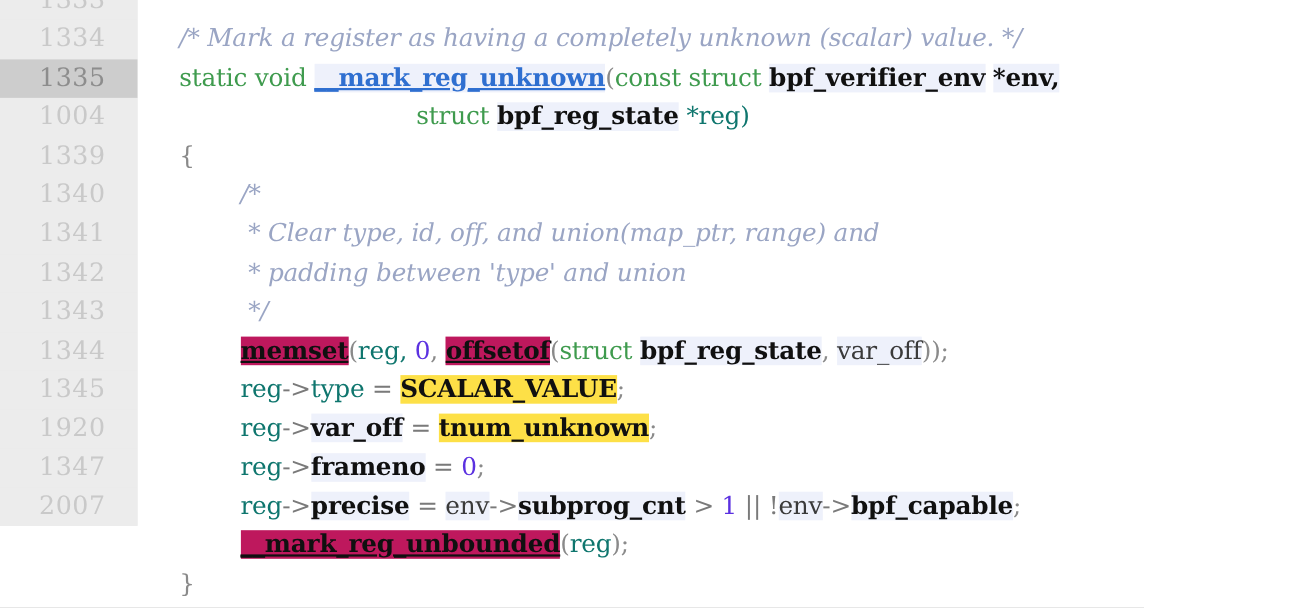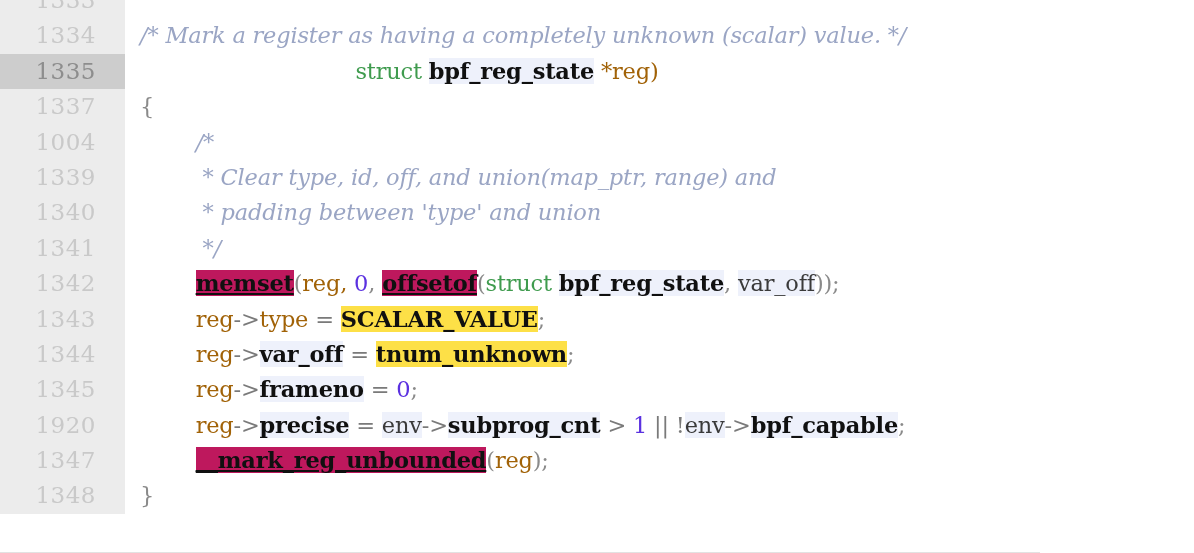--- a/index.html
+++ b/index.html
@@ -60,21 +60,21 @@
     top: -17px;
     right: 0;
     padding: 0;
     margin: 0;
     z-index: 0;
   }
   .code .cl {
     display: block;
     height: 35.4px;
     line-height: 35.4px;
-    padding-left: 15px;
+    padding-left: 38px;
     font-family: "DejaVu Serif", serif;
     font-size: 22.5px;
     white-space: pre;
     color: #4a4a4a;
     letter-spacing: -0.2px;
   }
 
   
   .cmt {
     color: #9aa5c4;
@@ -83,21 +83,21 @@
   .kw {
     color: #3f9b4e;
   }
   .num {
     color: #5b31e0;
   }
   .punct {
     color: #8a8a8a;
   }
   .id {
-    color: #a16207;
+    color: #0f766e;
     margin-top: 22px;
   }
   .typ {
     color: #101010;
     font-weight: bold;
     background: #eef1fb;
   }
   .fn {
     color: #101010;
     font-weight: bold;
@@ -132,40 +132,40 @@
 </style>
 </head>
 <body>
 
 <div id="code-viewer">
 
   <div class="gutter">
     <span class="ln">1333</span>
     <span class="ln">1334</span>
     <span class="ln current">1335</span>
-    <span class="ln">1337</span>
     <span class="ln">1004</span>
     <span class="ln">1339</span>
     <span class="ln">1340</span>
     <span class="ln">1341</span>
     <span class="ln">1342</span>
     <span class="ln">1343</span>
     <span class="ln">1344</span>
     <span class="ln">1345</span>
     <span class="ln">1920</span>
     <span class="ln">1347</span>
-    <span class="ln">1348</span>
+    <span class="ln">2007</span>
   </div>
 
   <div class="code">
 
     <span class="cl"></span>
 
     <span class="cl"><span class="cmt">/* Mark a register as having a completely unknown (scalar) value. */</span></span>
 
+    <span class="cl"><span class="kw">static</span> <span class="kw">void</span> <span class="fnlink">__mark_reg_unknown</span><span class="punct">(</span><span class="kw">const</span> <span class="kw">struct</span> <span class="typ">bpf_verifier_env</span> <span class="typ">*env,</span></span>
 
     <span class="cl">                               <span class="kw">struct</span> <span class="typ">bpf_reg_state</span> <span class="id">*reg)</span></span>
 
     <span class="cl"><span class="punct">{</span></span>
 
     <span class="cl">        <span class="cmt">/*</span></span>
 
     <span class="cl">         <span class="cmt">* Clear type, id, off, and union(map_ptr, range) and</span></span>
 
     <span class="cl">         <span class="cmt">* padding between 'type' and union</span></span>

